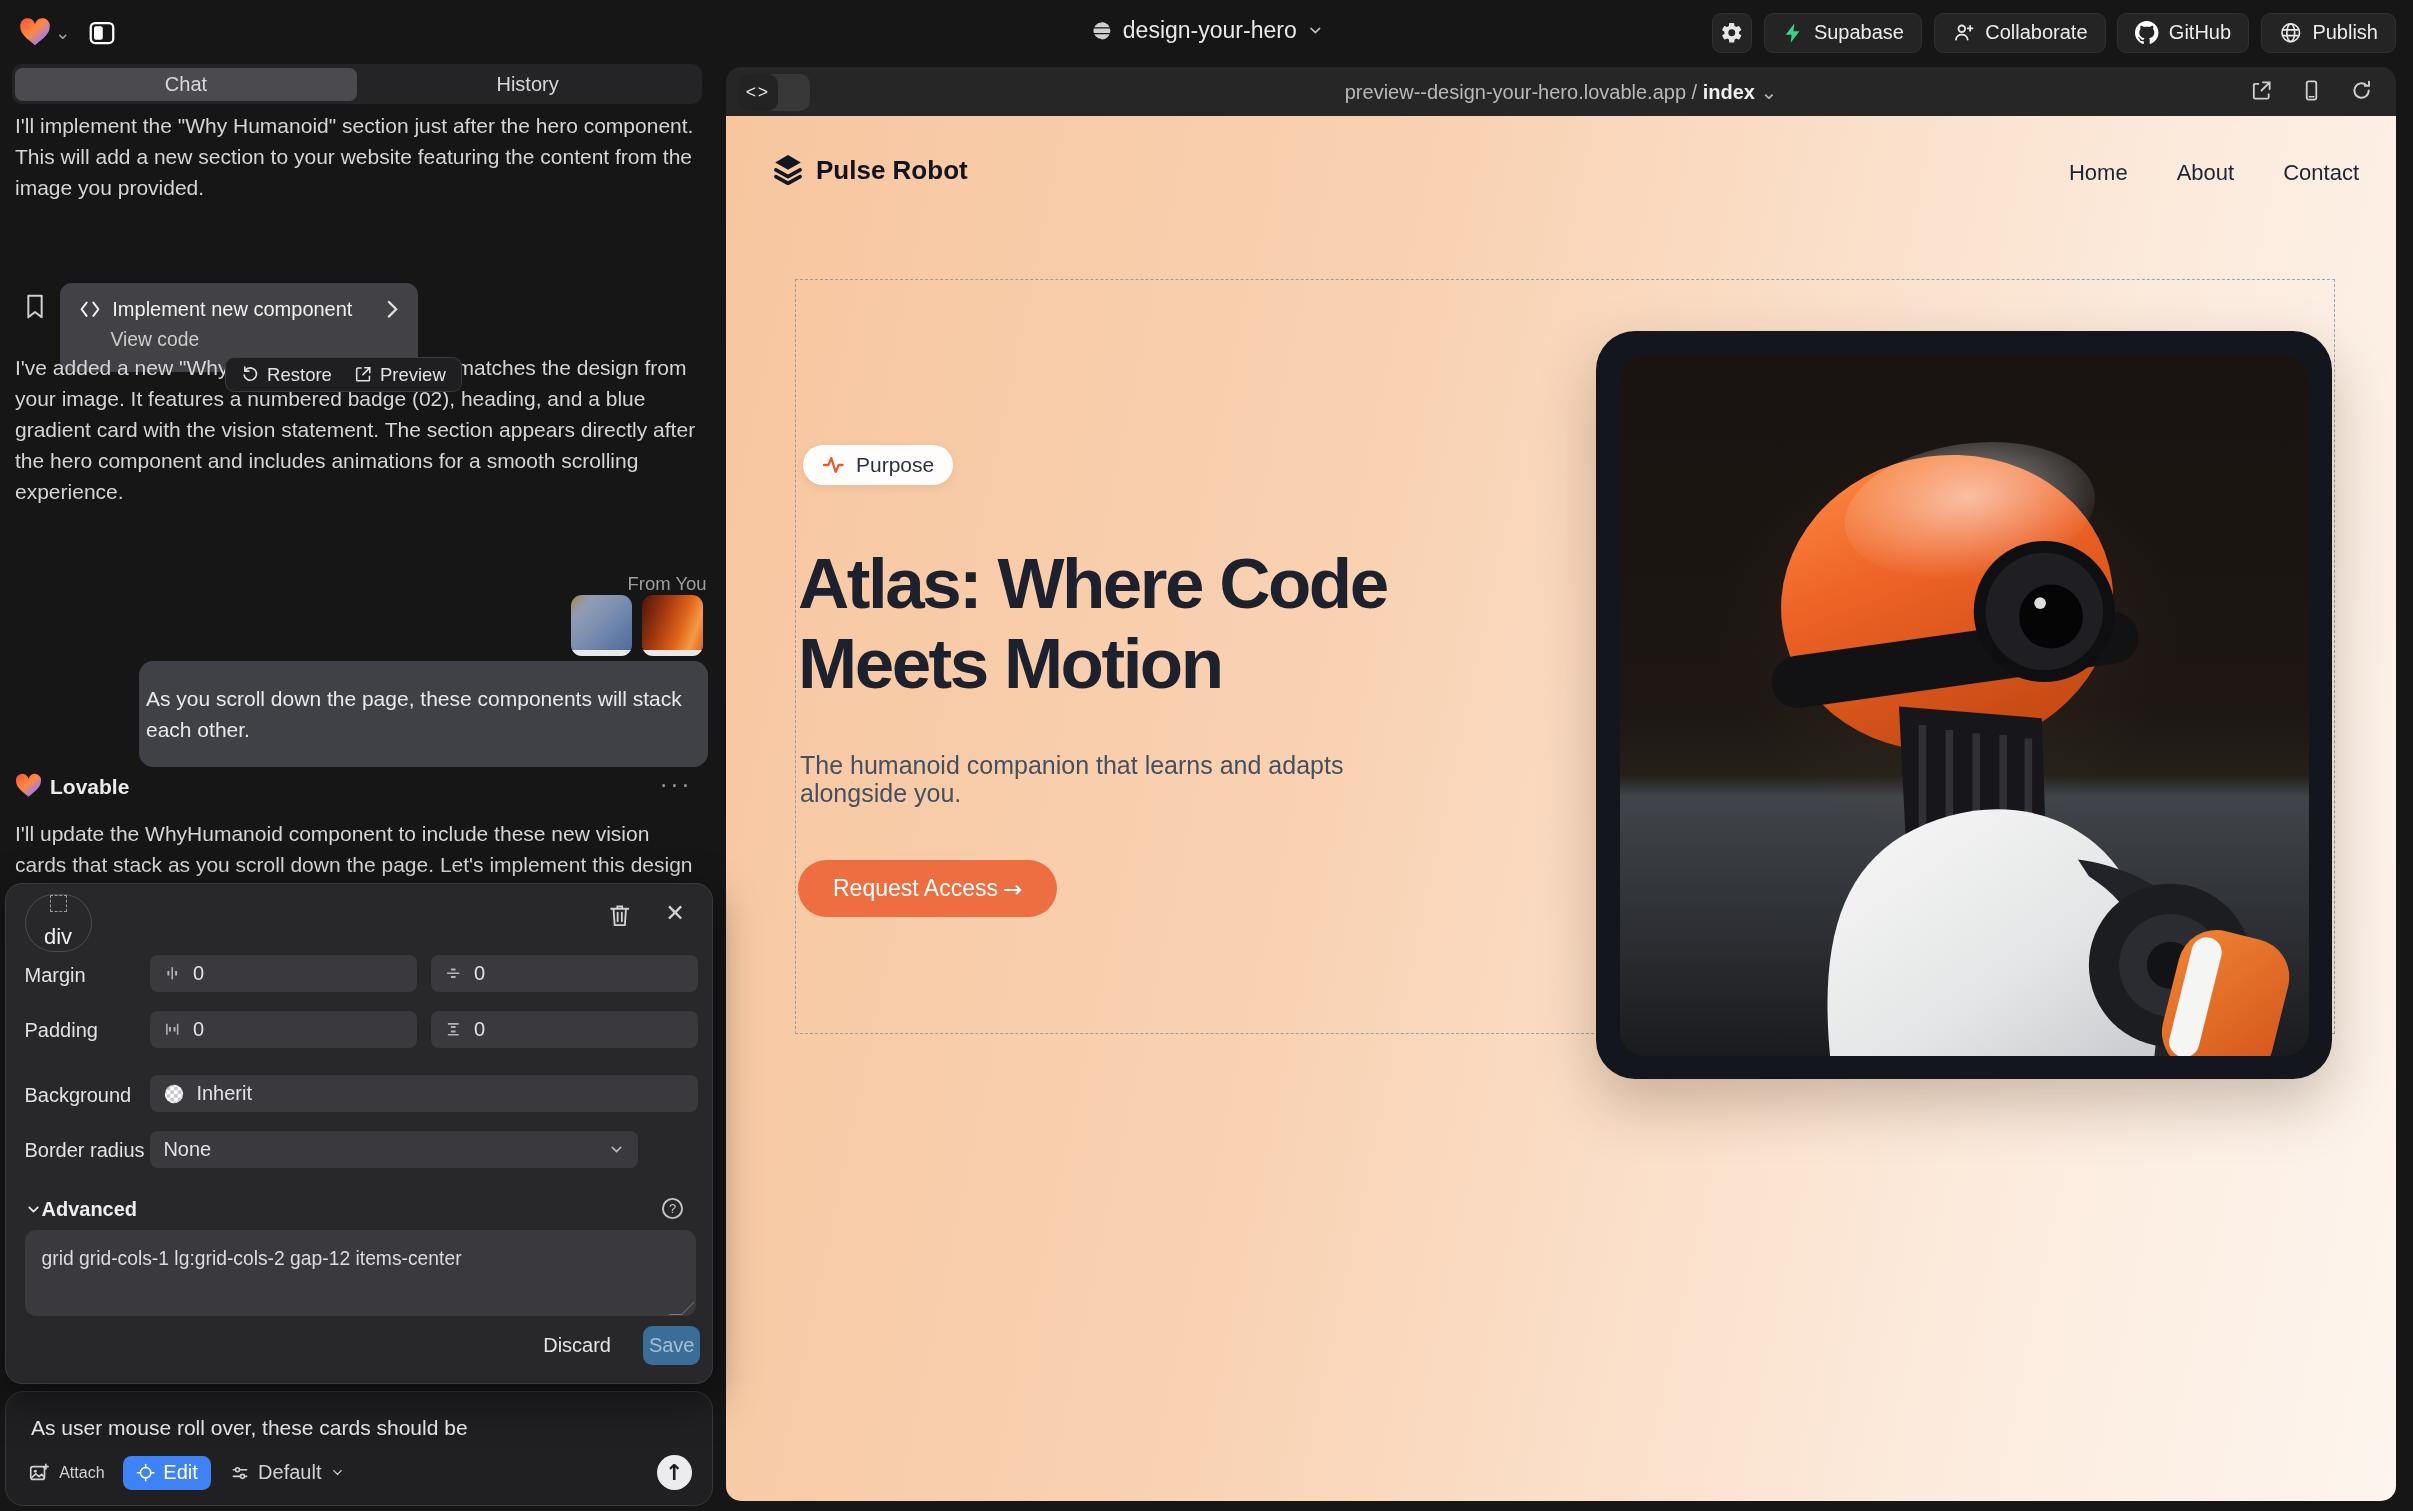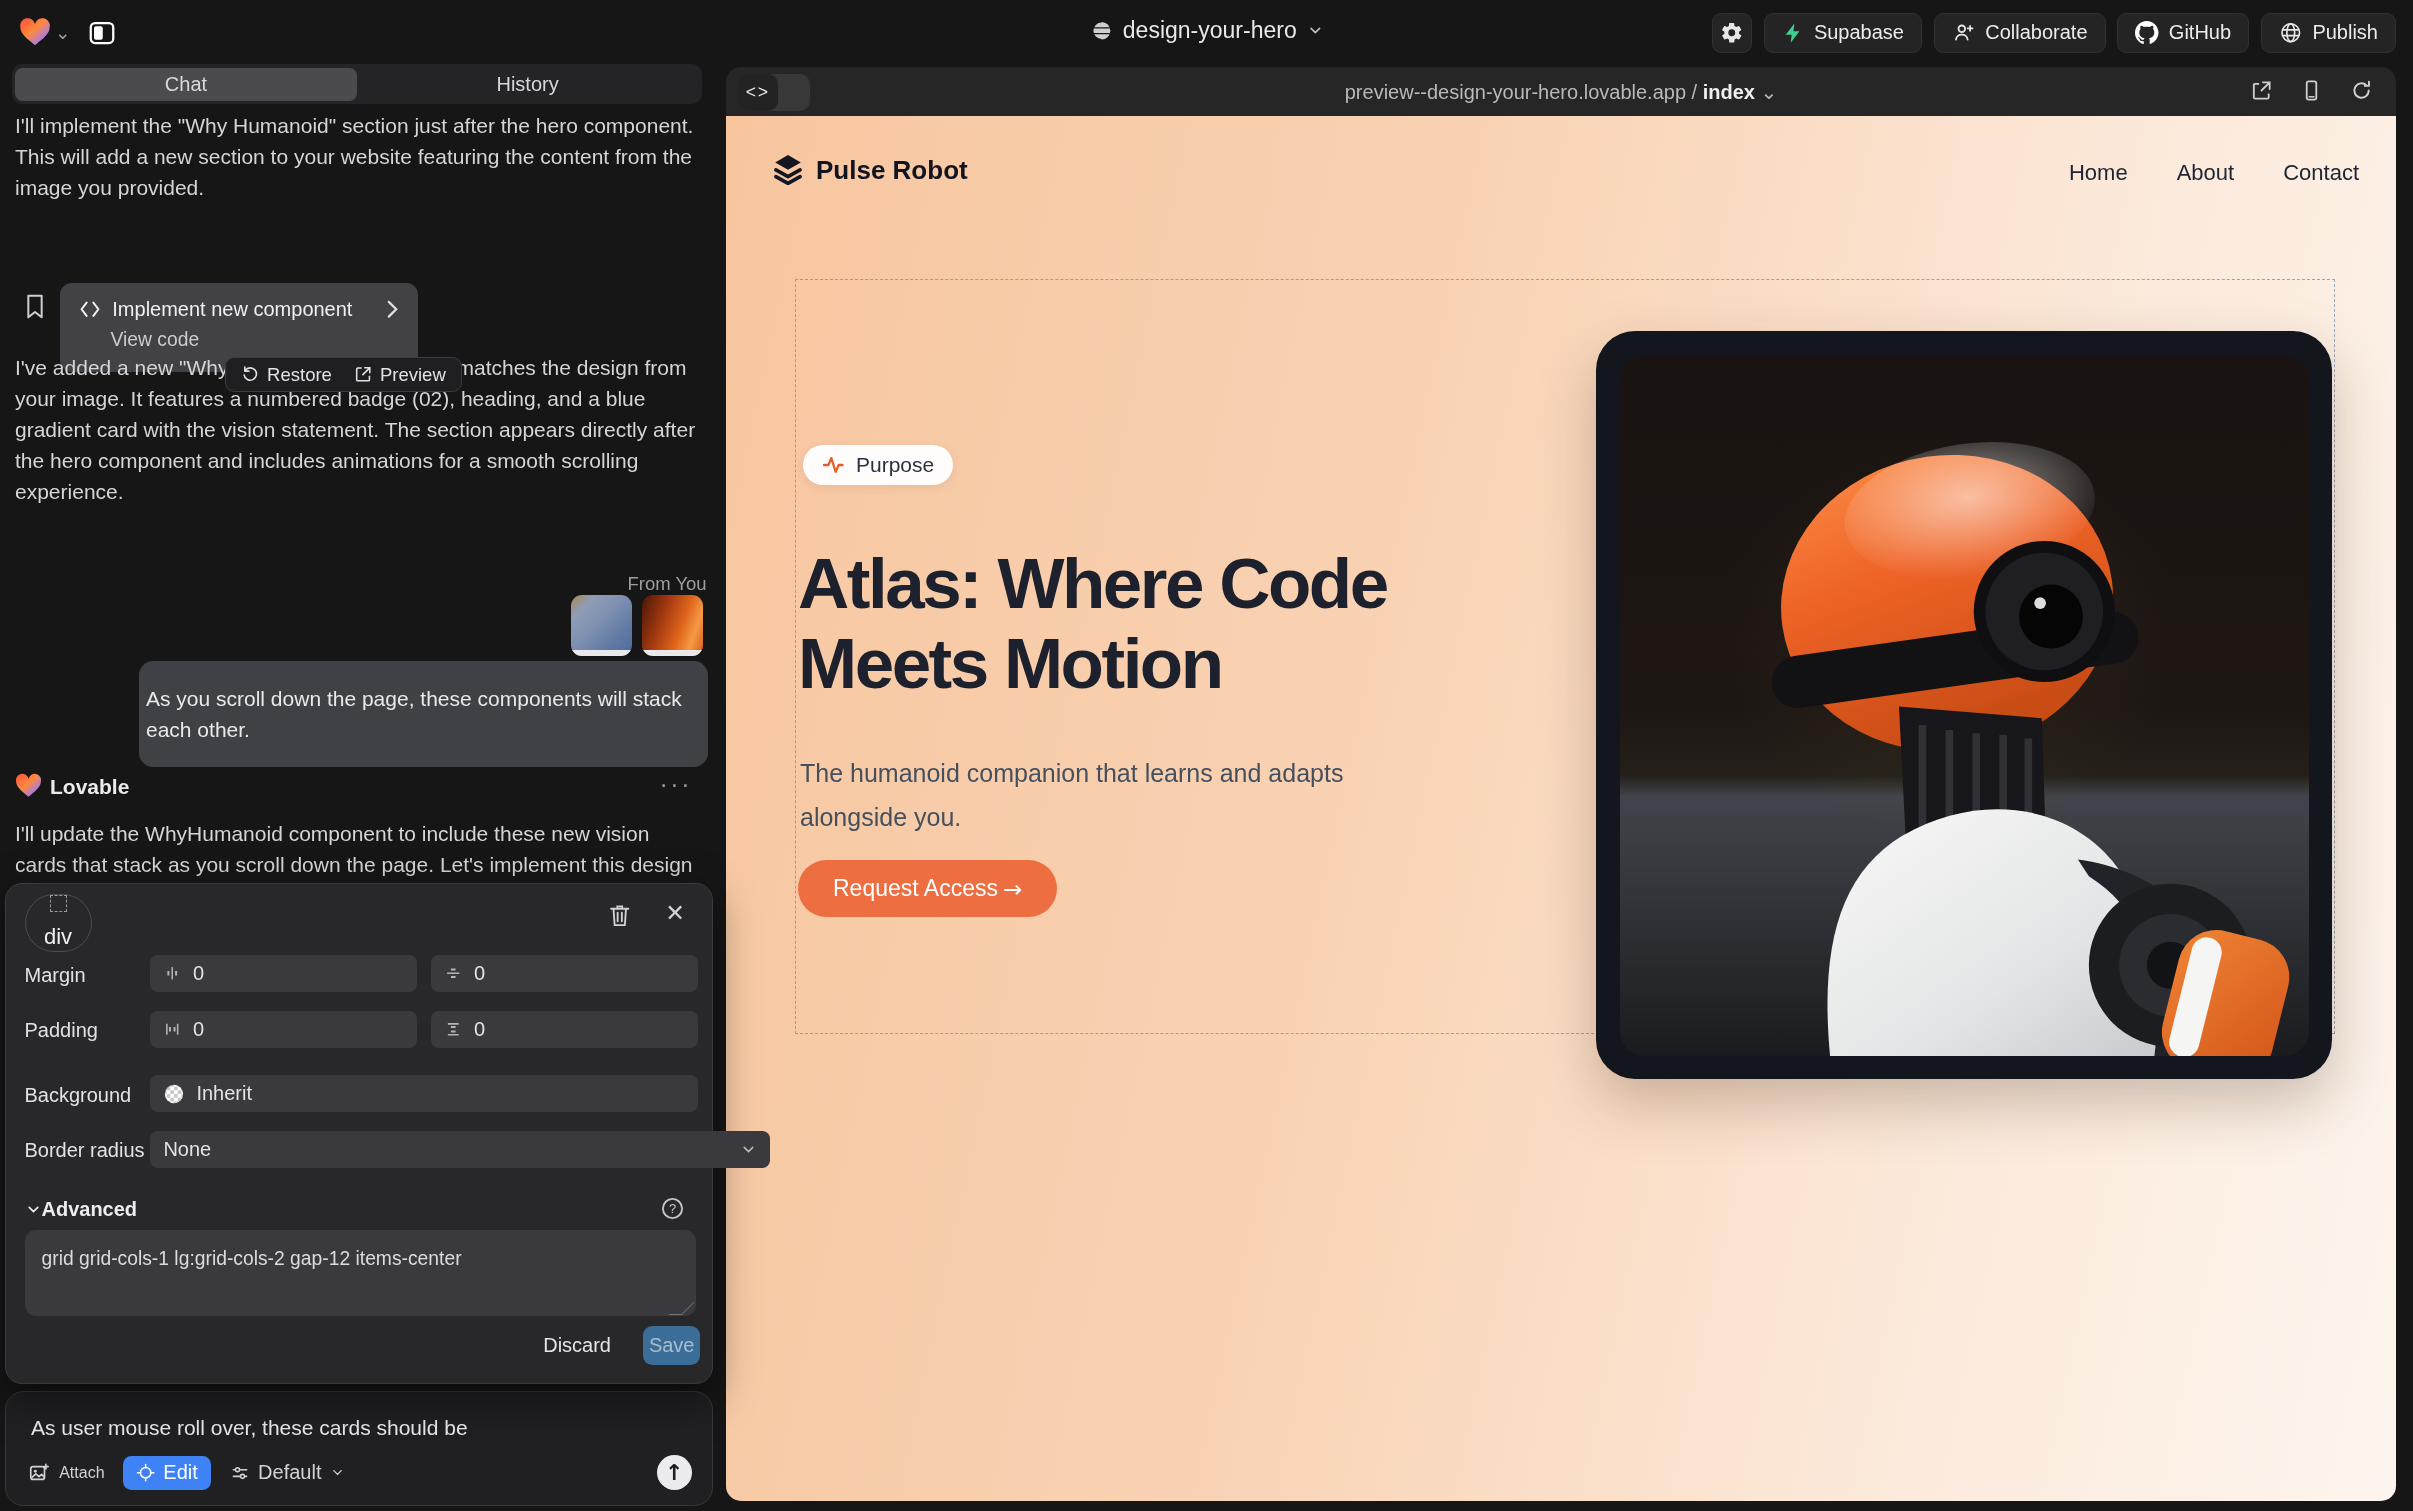--- a/index.html
+++ b/index.html
@@ -121,21 +121,21 @@
     color:#1d2433; font-weight:500; }
 
   .selection { position:absolute; left:69px; top:163px; width:1540px; height:755px;
     border:1.7px dashed rgba(125,148,170,.8); }
 
   .badge { position:absolute; left:77px; top:329px; height:40px; background:#fffdfb; border-radius:839px;
     display:flex; align-items:center; gap:11px; padding:0 18.5px; font-size:21px; color:#2a3140;
     box-shadow:0 2.5px 8.4px rgba(90,50,20,.10); }
   .h1 { position:absolute; left:72px; top:428px; width:705px; font-size:71px; line-height:1.13;
     font-weight:800; letter-spacing:-2.5px; color:#1c212d; }
-  .sub { position:absolute; left:74px; top:635px; width:554px; font-size:25px; line-height:44px; color:#45505f; }
+  .sub { position:absolute; left:74px; top:635px; width:554px; font-size:25px; line-height:28px; color:#45505f; }
   .cta { position:absolute; left:72px; top:744px; height:57px; border-radius:839px;
     display:flex; align-items:center; gap:5px; padding:0 35px; color:#fff; font-size:23px; font-weight:500; }
 
   .robot-card { position:absolute; left:870px; top:215px; width:736px; height:748px;
     background:#14161e; border-radius:39px; box-shadow:0 25px 59px rgba(60,30,10,.25); }
   .robot-frame { position:absolute; left:23.5px; top:23.5px; right:23.5px; bottom:23.5px; border-radius:25px;
     overflow:hidden;
     background:linear-gradient(180deg,#191411 0%,#1d1613 50%,#242019 60%,#41444a 63%,#33363b 76%,#1a1b1e 100%); }
   .robot-glow { position:absolute; inset:0;
     background:radial-gradient(closest-side at 48% 40%, rgba(120,90,60,.18), rgba(0,0,0,0) 70%); }
@@ -324,21 +324,21 @@
             <rect width="4" height="4" fill="#c9c9c9"></rect>
             <rect x="4" y="4" width="4" height="4" fill="#c9c9c9"></rect>
       </pattern>
         </defs>
       <circle cx="12" cy="12" r="10" fill="url(#chk)"></circle>
     </svg>
     <span>Inherit</span>
   </div>
 
   <span class="insp-label" style="top:255px;">Border radius</span>
-  <div class="insp-input insp-sel" style="left:144px; top:247px; width:620px;">
+  <div class="insp-input insp-sel" style="left:144px; top:247px; width:488px;">
     <span>None</span>
     <svg class="chev" width="17" height="17" viewBox="0 0 24 24">
       <path d="M6 9l6 6 6-6" fill="none" stroke="#b9b9bc" stroke-width="2.2" stroke-linecap="round"></path>
     </svg>
   </div>
 
   <div class="adv-row">
     <svg width="17" height="17" viewBox="0 0 24 24">
       <path d="M6 9l6 6 6-6" fill="none" stroke="#ededef" stroke-width="2.4" stroke-linecap="round"></path>
     </svg>

